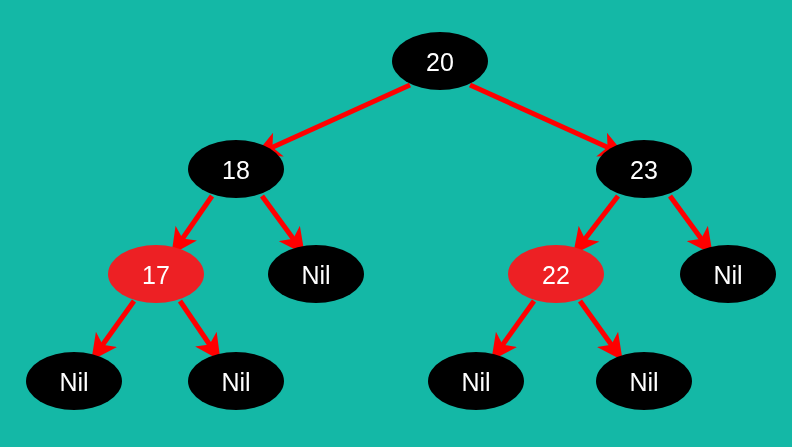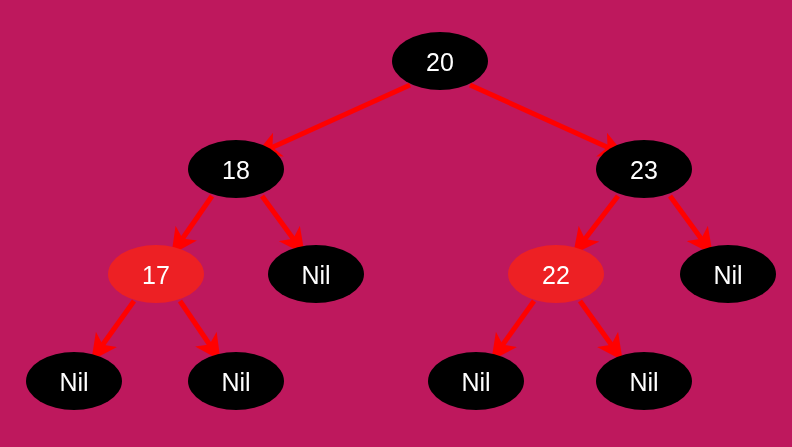--- a/index.html
+++ b/index.html
@@ -10,21 +10,21 @@
   body {
     font-family: "Liberation Sans", sans-serif;
     width: 792px;
     height: 447px;
     overflow: hidden;
   }
   #diagram-root {
     position: relative;
     width: 792px;
     height: 447px;
-    background: #be185d;
+    background: #14b8a6;
   }
   #tree-svg {
     position: absolute;
     top: 0;
     left: 0;
     width: 792px;
     height: 447px;
     display: block;
   }
   .node-label {

